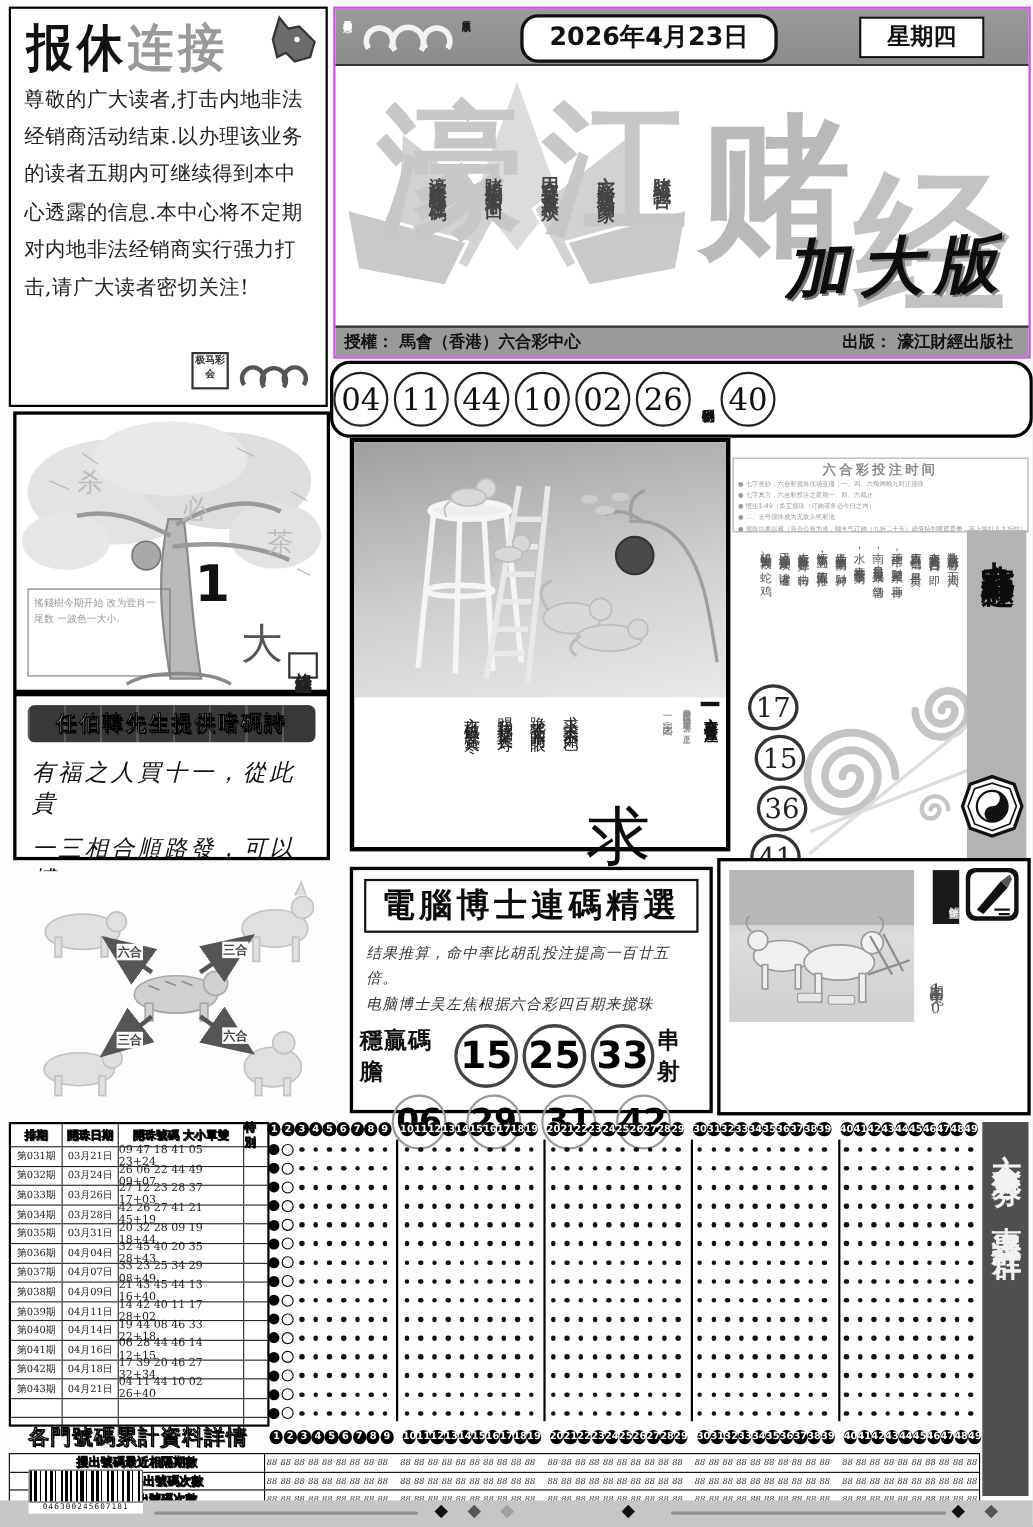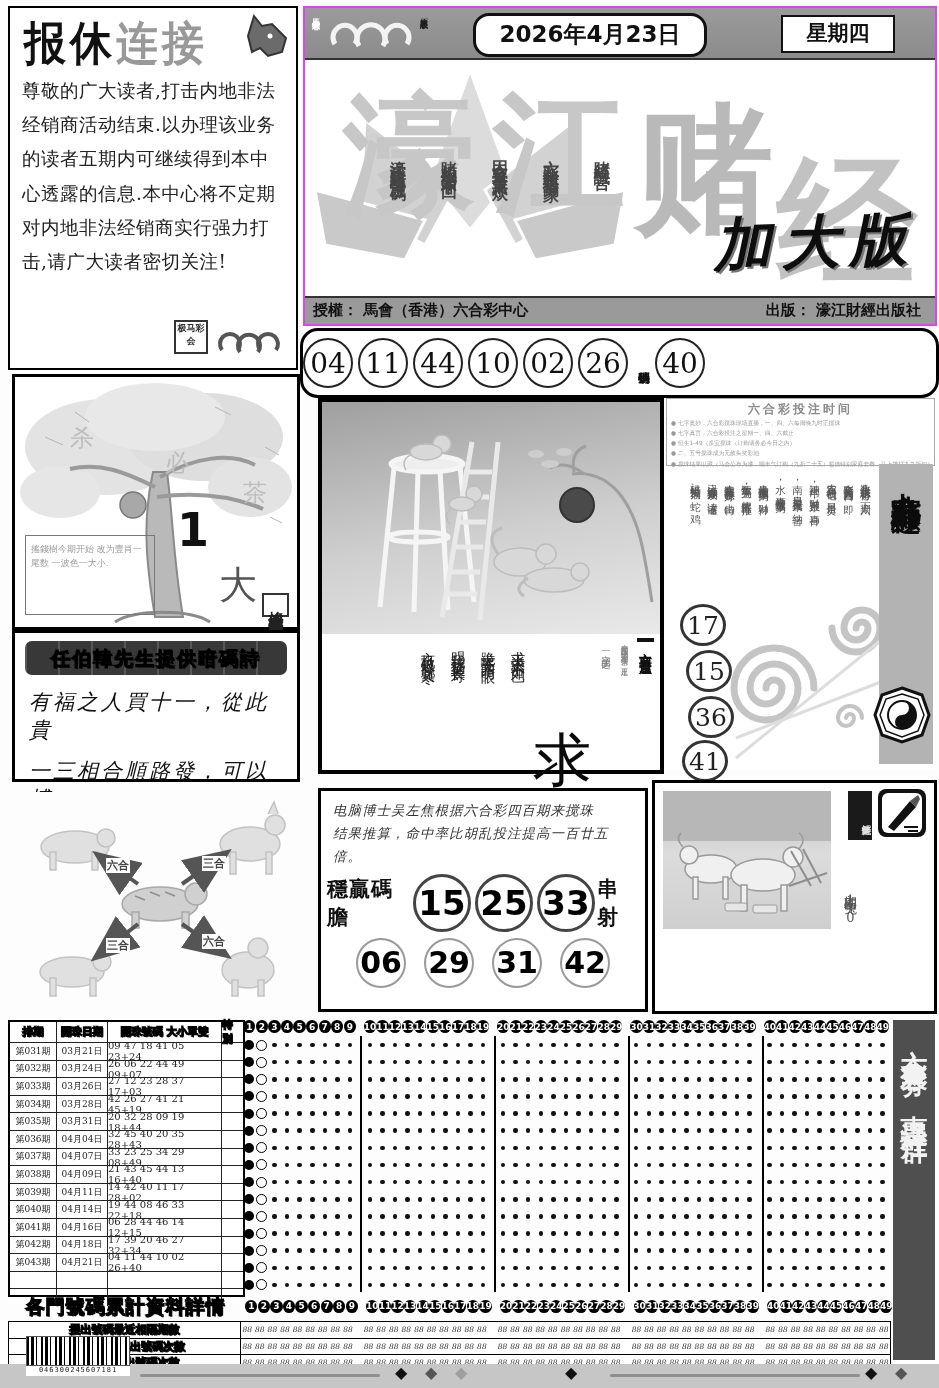--- a/index.html
+++ b/index.html
@@ -1,20 +1,20 @@
 <!DOCTYPE html>
 <html><head>
 <meta charset="utf-8">
 <style>
   html,body{margin:0;padding:0;background:#c8c8c8;font-family:"DejaVu Sans",sans-serif;}
   .page{position:relative;width:939px;height:1388px;background:#fdfdfd;overflow:hidden;}
   .abs{position:absolute;}
   .vt{writing-mode:vertical-rl;text-orientation:upright;}
   .serif{font-family:"DejaVu Serif","Liberation Serif",serif;}
-  .outline{color:#fff;-webkit-text-stroke:1.1px #000;text-shadow:1px 1px 0 #000;font-weight:bold;}
+  .outline{color:#fff;-webkit-text-stroke:1.1px #000;text-shadow:1px 1px 0 #000;font-weight:normal;}
   
   .notice{left:8px;top:6px;width:286px;height:360px;border:2px solid #000;background:#fff;}
   .notice-title{position:absolute;left:14px;top:8px;font-size:42px;font-weight:bold;color:#111;letter-spacing:4px;transform:scaleY(1.1);}
   .notice-title .lt2{color:#999;}
   .notice-body{position:absolute;left:12px;top:66px;width:264px;font-size:18.5px;line-height:1.85;color:#222;letter-spacing:.5px;}
   .seal{position:absolute;right:88px;bottom:14px;width:30px;height:30px;border:2px solid #333;font-size:9px;line-height:13px;text-align:center;color:#333;font-weight:bold;}
   
   .masthead{left:303px;top:6px;width:630px;height:316px;border:2px solid #d946ef;background:#fff;}
   .mh-bar{position:relative;height:50px;background:linear-gradient(#9b9b9b,#8b8b8b);border-bottom:2px solid #333;}
   .datebox{position:absolute;left:168px;top:5px;width:228px;height:38px;background:#fff;border:3px solid #111;border-radius:16px;text-align:center;line-height:36px;font-size:23px;font-weight:bold;color:#111;}
@@ -52,21 +52,21 @@
   .pic{position:relative;width:100%;height:232px;background:linear-gradient(170deg,#9f9f9f,#cfcfcf 55%,#e9e9e9);}
   .riddle{position:relative;height:128px;display:flex;flex-direction:row-reverse;align-items:flex-start;padding:4px 6px;gap:7px;}
   .riddle .rcol{writing-mode:vertical-rl;text-orientation:upright;}
   .r-head{font-size:13px;font-weight:bold;color:#111;letter-spacing:2px;}
   .r-head b{background:#111;color:#fff;padding:1px;}
   .r-hint{font-size:7.5px;color:#888;letter-spacing:1px;}
   .r-intro{font-size:9px;color:#777;letter-spacing:2px;margin-top:8px;}
   .r-big{font-size:58px;color:#0a0a0a;font-family:"DejaVu Serif",serif;line-height:1;margin-top:46px;}
   .r-verse{font-size:14.5px;color:#222;letter-spacing:3px;font-family:"DejaVu Serif",serif;}
   
-  .rightcol{left:666px;top:398px;width:269px;height:372px;background:#fff;}
+  .rightcol{left:666px;top:416px;width:269px;height:372px;background:#fff;}
   .betting{position:relative;border:1px solid #aaa;height:62px;padding:2px 4px;}
   .bet-title{text-align:center;font-size:12px;color:#8a8a8a;letter-spacing:3px;font-weight:bold;}
   .bullet{font-size:5.8px;color:#9a9a9a;line-height:1.75;white-space:nowrap;overflow:hidden;}
   .bagua-banner{position:absolute;right:2px;top:66px;width:54px;height:300px;background:#b3b3b3;}
   .bagua-banner .chars{writing-mode:vertical-rl;text-orientation:upright;font-size:30px;font-weight:900;color:#0c0c0c;margin:4px 12px;letter-spacing:2px;font-family:"DejaVu Serif",serif;line-height:1;}
   .fortune{position:absolute;left:14px;top:78px;right:62px;height:200px;display:flex;flex-direction:row-reverse;gap:3px;overflow:hidden;}
   .fortune .fcol{writing-mode:vertical-rl;text-orientation:upright;font-size:10.5px;color:#555;letter-spacing:1px;font-family:"DejaVu Serif",serif;}
   .bagua-num{position:absolute;width:40px;height:36px;border:3px solid #333;border-radius:50%;display:flex;align-items:center;justify-content:center;font-size:25px;color:#222;background:rgba(255,255,255,.75);font-family:"DejaVu Serif",serif;}
   
   .doctor{left:318px;top:788px;width:324px;height:218px;border:3px solid #000;background:#fff;}
@@ -380,23 +380,24 @@
         <circle cx="29" cy="36" r="2.4" fill="#111"></circle>
     </svg>
     <div id="bagua-nums"></div>
   <div class="bagua-num" style="left: 14px; top: 206px;">17</div>
       <div class="bagua-num" style="left: 20px; top: 252px;">15</div>
       <div class="bagua-num" style="left: 22px; top: 298px;">36</div>
       <div class="bagua-num" style="left: 16px; top: 342px;">41</div>
     </div>
 
   <div class="abs doctor">
+    <div class="doc-title">電腦博士連碼精選</div>
     <div class="doc-desc">
+      <div>结果推算，命中率比胡乱投注提高一百廿五倍。</div>
       <div>电脑博士吴左焦根据六合彩四百期来搅珠</div>
-      <div>结果推算，命中率比胡乱投注提高一百廿五倍。</div>
     </div>
     <div class="doc-row">
       <span class="doc-lab">穩贏碼膽</span>
       <span style="display:flex" id="stable-circles">
           <div class="big-ball">15</div>
           <div class="big-ball">25</div>
           <div class="big-ball">33</div>
         </span>
       <span class="doc-lab">串射</span>
     </div>

